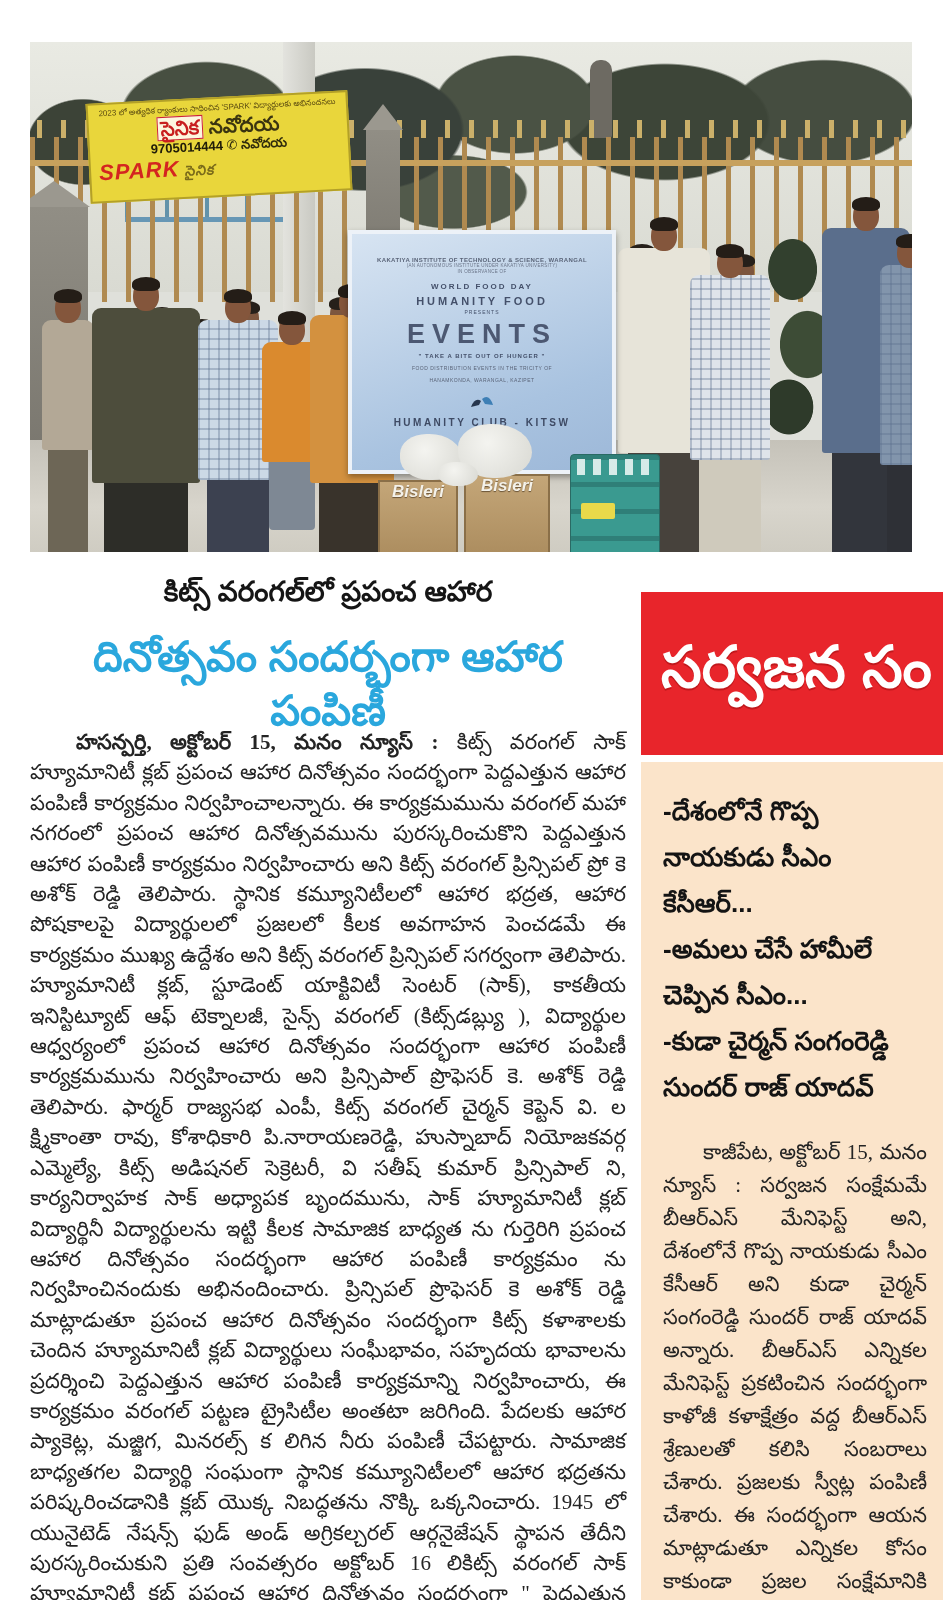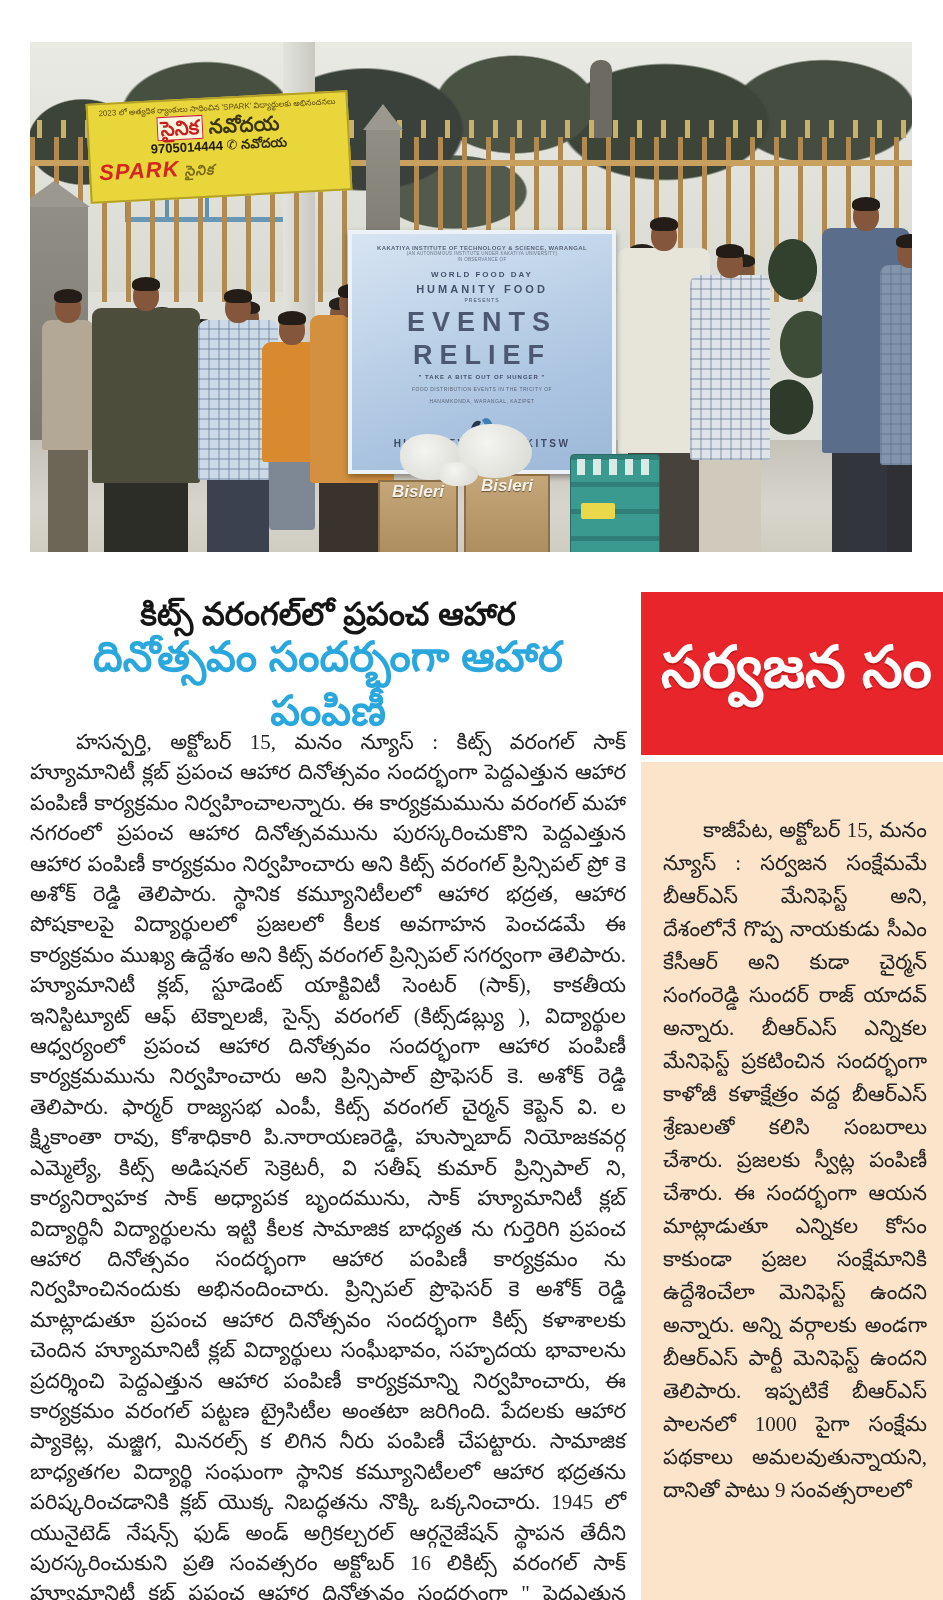--- a/index.html
+++ b/index.html
@@ -98,21 +98,21 @@
       repeating-linear-gradient(0deg,rgba(90,110,140,.35) 0 2px,transparent 2px 10px);
     background-color:var(--shirt);
   }
   
   .banner{
     position:absolute;left:318px;top:188px;width:268px;height:244px;
     background:linear-gradient(160deg,#d7e4f2,#a9c3e0 70%,#9db8d8);
     border:4px solid #edf2f8;box-shadow:0 3px 6px rgba(0,0,0,.35);
     box-sizing:border-box;text-align:center;color:#44506a;
     font-family:"Liberation Sans","DejaVu Sans",sans-serif;
-    padding-top:11px;
+    padding-top:23px;
   }
   .banner .b-inst{font-size:6px;letter-spacing:.4px;font-weight:bold;color:#5a6478;}
   .banner .b-sub{font-size:4.5px;letter-spacing:.3px;color:#6a7488;line-height:6px;}
   .banner .b-wfd{font-size:8px;font-weight:bold;letter-spacing:2px;margin-top:7px;}
   .banner .b-club{font-size:11px;font-weight:bold;letter-spacing:3px;margin-top:4px;}
   .banner .b-presents{font-size:5px;letter-spacing:1px;margin-top:2px;}
   .banner .b-hunger{font-size:27px;font-weight:bold;letter-spacing:7px;line-height:28px;margin-top:5px;color:#4c5872;}
   .banner .b-tag{font-size:6px;letter-spacing:1px;margin-top:5px;font-weight:bold;}
   .banner .b-line{font-size:5px;letter-spacing:.5px;margin-top:6px;color:#5a6478;}
   .banner .b-logo{margin-top:6px;height:26px;}
@@ -132,28 +132,28 @@
       repeating-linear-gradient(0deg,#3a9a90 0 22px,#2f7f78 22px 27px),
       #3a9a90;
     border-radius:4px;border:1px solid #2a6a64;
   }
   .waterpack::before{content:"";position:absolute;left:6px;top:4px;right:6px;height:16px;
     background:repeating-linear-gradient(90deg,#e8f4f2 0 8px,transparent 8px 16px);opacity:.9;}
   .waterpack::after{content:"";position:absolute;left:10px;top:48px;width:34px;height:16px;background:#e9d94a;border-radius:2px;}
   
   .headline{position:absolute;left:30px;width:596px;text-align:center;font-weight:bold;
     font-family:"Liberation Sans","DejaVu Sans",sans-serif;}
-  .headline.h1{top:588px;font-size:32px;line-height:52px;color:#151515;}
+  .headline.h1{top:566px;font-size:28px;line-height:52px;color:#151515;}
   .headline.h2{top:630px;font-size:42px;line-height:54px;color:#2aa7dd;}
   .left-body{
     position:absolute;left:30px;top:706px;width:596px;
     font-size:21px;line-height:30.4px;text-align:justify;color:#242424;
   }
   .left-body .indent{display:inline-block;width:46px;}
-  .left-body b{font-weight:normal;}
+  .left-body b{font-weight:bold;}
   
   .red-banner{
     position:absolute;left:641px;top:592px;width:302px;height:163px;
     background:#e8252b;overflow:hidden;display:flex;align-items:center;
   }
   .red-banner span{
     color:#ffffff;font-weight:bold;font-size:58px;white-space:nowrap;
     padding-left:20px;font-family:"Liberation Sans","DejaVu Sans",sans-serif;
     text-shadow:0 2px 0 rgba(120,0,0,.35);
   }
@@ -254,21 +254,20 @@
   </div>
 
   <div class="banner">
     <div class="b-inst">KAKATIYA INSTITUTE OF TECHNOLOGY &amp; SCIENCE, WARANGAL</div>
     <div class="b-sub">(AN AUTONOMOUS INSTITUTE UNDER KAKATIYA UNIVERSITY)</div>
     <div class="b-sub">IN OBSERVANCE OF</div>
     <div class="b-wfd">WORLD FOOD DAY</div>
     <div class="b-club">HUMANITY FOOD</div>
     <div class="b-presents">PRESENTS</div>
     <div class="b-hunger">EVENTS</div>
-    <div class="b-hunger">RELIEF</div>
     <div class="b-tag">" TAKE A BITE OUT OF HUNGER "</div>
     <div class="b-line">FOOD DISTRIBUTION EVENTS IN THE TRICITY OF</div>
     <div class="b-line">HANAMKONDA, WARANGAL, KAZIPET</div>
     <div class="b-logo">
       <svg width="30" height="24" viewBox="0 0 30 24">
         <path d="M4 18 Q8 8 14 12 L12 16 Z" fill="#27364e"></path>
         <path d="M26 16 Q22 4 15 10 L18 15 Z" fill="#3e7fb5"></path>
       </svg>
     </div>
     <div class="b-foot">HUMANITY CLUB - KITSW</div>
@@ -289,14 +288,19 @@
 <div class="headline h1">కిట్స్ వరంగల్‌లో ప్రపంచ ఆహార</div>
 <div class="headline h2">దినోత్సవం సందర్భంగా ఆహార పంపిణీ</div>
 
 <p class="left-body"><span class="indent"></span><b>హసన్పర్తి, అక్టోబర్ 15, మనం న్యూస్ : </b><span>కిట్స్ వరంగల్ సాక్ హ్యూమానిటీ క్లబ్ ప్రపంచ ఆహార  దినోత్సవం సందర్భంగా పెద్దఎత్తున ఆహార పంపిణీ కార్యక్రమం నిర్వహించాలన్నారు. ఈ కార్యక్రమమును వరంగల్ మహా నగరంలో ప్రపంచ ఆహార దినోత్సవమును పురస్కరించుకొని పెద్దఎత్తున ఆహార పంపిణీ కార్యక్రమం నిర్వహించారు అని కిట్స్ వరంగల్ ప్రిన్సిపల్ ప్రో కె అశోక్ రెడ్డి తెలిపారు. స్థానిక కమ్యూనిటీలలో ఆహార భద్రత, ఆహార పోషకాలపై విద్యార్థులలో ప్రజలలో కీలక అవగాహన పెంచడమే ఈ కార్యక్రమం ముఖ్య ఉద్దేశం అని కిట్స్ వరంగల్ ప్రిన్సిపల్ సగర్వంగా తెలిపారు. హ్యూమానిటీ క్లబ్, స్టూడెంట్ యాక్టివిటీ సెంటర్ (సాక్), కాకతీయ ఇనిస్టిట్యూట్ ఆఫ్ టెక్నాలజీ, సైన్స్ వరంగల్ (కిట్స్‌డబ్ల్యు ), విద్యార్థుల ఆధ్వర్యంలో ప్రపంచ ఆహార  దినోత్సవం సందర్భంగా ఆహార పంపిణీ కార్యక్రమమును నిర్వహించారు అని ప్రిన్సిపాల్ ప్రొఫెసర్ కె. అశోక్ రెడ్డి తెలిపారు. ఫార్మర్ రాజ్యసభ ఎంపీ, కిట్స్ వరంగల్ చైర్మన్ కెప్టెన్ వి. ల క్ష్మికాంతా రావు, కోశాధికారి పి.నారాయణరెడ్డి, హుస్నాబాద్ నియోజకవర్గ ఎమ్మెల్యే, కిట్స్ అడిషనల్ సెక్రెటరీ, వి సతీష్ కుమార్  ప్రిన్సిపాల్ ని, కార్యనిర్వాహక సాక్ అధ్యాపక బృందమును, సాక్ హ్యూమానిటీ క్లబ్ విద్యార్థినీ విద్యార్థులను ఇట్టి కీలక సామాజిక బాధ్యత ను గుర్తెరిగి ప్రపంచ ఆహార దినోత్సవం సందర్భంగా ఆహార పంపిణీ కార్యక్రమం ను నిర్వహించినందుకు అభినందించారు. ప్రిన్సిపల్ ప్రొఫెసర్ కె అశోక్ రెడ్డి  మాట్లాడుతూ ప్రపంచ ఆహార దినోత్సవం సందర్భంగా కిట్స్ కళాశాలకు చెందిన హ్యూమానిటీ క్లబ్ విద్యార్థులు సంఘీభావం, సహృదయ భావాలను ప్రదర్శించి పెద్దఎత్తున ఆహార పంపిణీ కార్యక్రమాన్ని నిర్వహించారు, ఈ కార్యక్రమం వరంగల్ పట్టణ ట్రైసిటీల అంతటా జరిగింది. పేదలకు ఆహార ప్యాకెట్ల, మజ్జిగ,  మినరల్స్ క లిగిన నీరు పంపిణీ చేపట్టారు. సామాజిక బాధ్యతగల విద్యార్థి సంఘంగా స్థానిక కమ్యూనిటీలలో ఆహార భద్రతను పరిష్కరించడానికి క్లబ్ యొక్క నిబద్ధతను నొక్కి ఒక్కనించారు. 1945 లో యునైటెడ్ నేషన్స్ ఫుడ్ అండ్ అగ్రికల్చరల్ ఆర్గనైజేషన్ స్థాపన తేదీని పురస్కరించుకుని ప్రతి సంవత్సరం అక్టోబర్ 16 లికిట్స్ వరంగల్ సాక్ హ్యూమానిటీ క్లబ్ ప్రపంచ ఆహార దినోత్సవం సందర్భంగా " పెద్దఎత్తున ఆహార పంపిణీ కార్యక్రమం నిర్వహన ఈ కార్యక్రమంను వరంగల్ మహా నగరంలో ప్రపంచ ఆహార దినోత్సవం ను పురస్కరించుకొని పెద్దఎత్తున ఆహార పంపిణీ కార్యక్రమం నిర్వహించారు అని కిట్స్ వరంగల్ ప్రిన్సిపల్ ప్రో కె అశోక రెడ్డి వెల్లడించారు.</span></p>
 
 <div class="red-banner">
   <span>సర్వజన సం</span>
 </div>
 
 <div class="peach-box">
+  <div class="highlights">
+    <div>-దేశంలోనే గొప్ప నాయకుడు సీఎం కేసీఆర్...</div>
+    <div>-అమలు చేసే హామీలే చెప్పిన సీఎం...</div>
+    <div>-కుడా చైర్మన్ సంగంరెడ్డి సుందర్ రాజ్ యాదవ్</div>
+  </div>
   <p class="right-body"><span class="indent"></span><b>కాజీపేట, అక్టోబర్ 15, మనం న్యూస్ : </b><span>సర్వజన సంక్షేమమే బీఆర్ఎస్ మేనిఫెస్ట్ అని, దేశంలోనే గొప్ప నాయకుడు సీఎం కేసీఆర్ అని కుడా చైర్మన్ సంగంరెడ్డి సుందర్ రాజ్ యాదవ్ అన్నారు. బీఆర్ఎస్ ఎన్నికల మేనిఫెస్ట్ ప్రకటించిన సందర్భంగా కాళోజీ కళాక్షేత్రం వద్ద బీఆర్ఎస్ శ్రేణులతో కలిసి సంబరాలు చేశారు. ప్రజలకు స్వీట్ల పంపిణీ చేశారు. ఈ సందర్భంగా ఆయన మాట్లాడుతూ ఎన్నికల కోసం కాకుండా ప్రజల సంక్షేమానికి ఉద్దేశించేలా మెనిఫెస్ట్ ఉందని అన్నారు. అన్ని వర్గాలకు అండగా బీఆర్ఎస్ పార్టీ మెనిఫెస్ట్ ఉందని తెలిపారు. ఇప్పటికే బీఆర్ఎస్ పాలనలో 1000 పైగా సంక్షేమ పథకాలు అమలవుతున్నాయని, దానితో పాటు 9 సంవత్సరాలలో</span></p>
 </div>
 
 </body></html>

